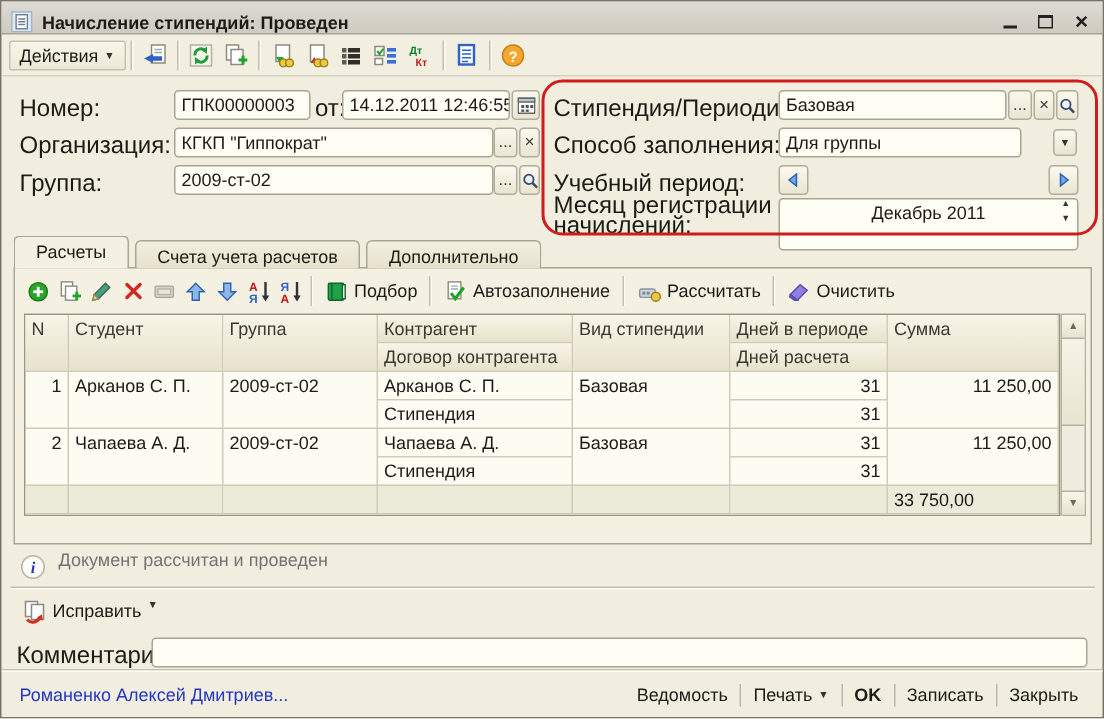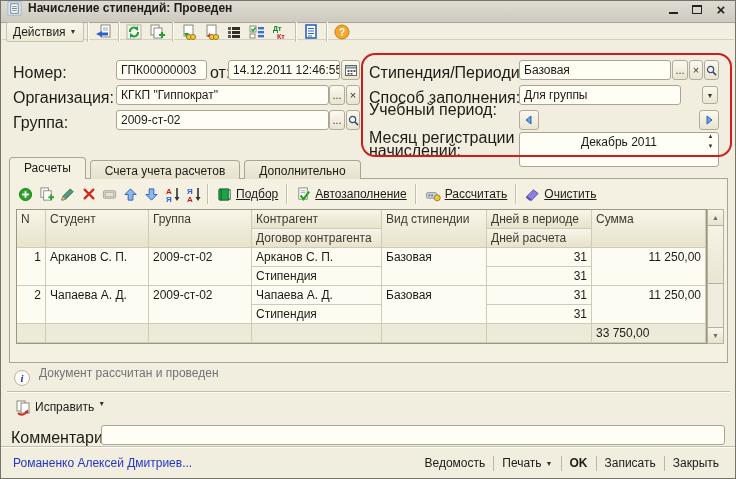--- a/index.html
+++ b/index.html
@@ -1,29 +1,29 @@
 <!DOCTYPE html>
 <html><head>
 <meta charset="utf-8">
 <style>
   * { margin:0; padding:0; box-sizing:border-box; }
   html,body { width:736px; height:479px; background:#fff; }
   body { font-family:"Liberation Sans","DejaVu Sans",sans-serif; font-size:12px; color:#1c1c16; }
   .window { position:relative; width:736px; height:479px; border:1px solid #75746a; background:#f1eee0; overflow:hidden; }
 
   
-  .titlebar { position:absolute; top:0; left:0; right:0; height:22px; background:linear-gradient(#dedbd3,#cecabf); border-bottom:1px solid #a8a496; display:flex; align-items:flex-start; padding:0 6px; }
+  .titlebar { position:absolute; top:0; left:0; right:0; height:22px; background:linear-gradient(#dedbd3,#cecabf); border-bottom:1px solid #a8a496; display:flex; align-items:flex-end; padding:0 6px; }
   .titlebar .title { font-weight:bold; margin-left:6px; flex:1; }
   .wbtn { display:flex; align-items:center; justify-content:center; width:16px; height:16px; margin-left:8px; color:#222; font-weight:bold; cursor:default; }
   .wbtn.min span { display:block; width:9px; border-bottom:2px solid #222; margin-top:8px; }
   .wbtn.max span { display:block; width:10px; height:9px; border:1px solid #222; border-top-width:2px; }
   .wbtn.close { font-size:15px; }
 
   
-  .toolbar { position:absolute; top:23px; left:1px; right:1px; height:16px; background:#f2efe1; border-bottom:1px solid #d5d1c1; display:flex; align-items:center; padding:0 4px; }
+  .toolbar { position:absolute; top:23px; left:1px; right:1px; height:27px; background:#f2efe1; border-bottom:1px solid #d5d1c1; display:flex; align-items:center; padding:0 4px; }
   .tsep { width:2px; height:20px; border-left:1px solid #c5c1af; border-right:1px solid #fbfaf3; margin:0 3px; }
   .ib { width:23px; height:22px; display:flex; align-items:center; justify-content:center; border:1px solid transparent; border-radius:2px; }
   .txtbtn { display:flex; align-items:center; gap:4px; padding:2px 6px; border:1px solid #c6c2b0; border-radius:2px; background:linear-gradient(#f9f6ea,#ece8d6); }
   .caret { font-size:7px; color:#333; line-height:7px; }
 
   
   .lbl { position:absolute; font-size:16px; white-space:nowrap; }
   .fld { position:absolute; height:20px; background:#fffef4; border:1px solid #a9a594; border-radius:3px; padding:2px 4px; overflow:hidden; white-space:nowrap; line-height:14px; }
   .sq { position:absolute; height:20px; display:flex; align-items:center; justify-content:center; background:linear-gradient(#fbf9ee,#e9e5d2); border:1px solid #b0ac98; border-radius:3px; font-size:11px; color:#333; line-height:10px; }
   .bluetext { color:#2437c2; }
@@ -31,21 +31,21 @@
 
   
   .tabs { position:absolute; left:8px; top:156px; height:22px; display:flex; z-index:3; }
   .tab { border:1px solid #a9a591; border-bottom:none; border-radius:4px 4px 0 0; padding:3px 14px 0 14px; margin-right:4px; background:linear-gradient(#f3efe0,#e5e1cc); height:19px; margin-top:3px; }
   .tab.active { background:#f4f1e3; height:22px; margin-top:0; z-index:4; }
 
   
   .panel { position:absolute; left:8px; top:177px; width:719px; height:185px; border:1px solid #a9a591; background:#f4f1e3; }
   .ttb { position:absolute; left:5px; top:3px; height:24px; display:flex; align-items:center; }
   .ttb .ib { width:21px; height:21px; }
-  .ttb .txtbtn { border-color:transparent; background:none; padding:2px 4px;text-decoration:underline; }
+  .ttb .txtbtn { border-color:transparent; background:none; padding:2px 4px; }
 
   
   .tbl { position:absolute; left:6px; top:30px; width:691px; border:1px solid #9b967f; display:grid; grid-template-columns:29px 103px 103px 130px 105px 105px 114px; grid-auto-rows:19px; background:#fdfcf2; font-size:12px; line-height:14px; }
   .c { border-right:1px solid #cfcbb7; border-bottom:1px solid #cfcbb7; padding:2px 4px; overflow:hidden; white-space:nowrap; }
   .h { background:linear-gradient(#f8f5e8,#e7e2cb); color:#3c3a30; }
   .sp2 { grid-row:span 2; }
   .num { text-align:right; }
   .tot { background:#ecead9; }
   .sbar { position:absolute; left:697px; top:30px; width:17px; height:135px; border:1px solid #b5b19e; background:#f0ede0; }
   .sbtn { position:absolute; left:0; width:15px; height:16px; background:linear-gradient(#f9f6ea,#e7e3d0); border-bottom:1px solid #b5b19e; display:flex; align-items:center; justify-content:center; font-size:7px; color:#6f6b5c; }
@@ -223,21 +223,21 @@
       <line x1="7.6" y1="7.6" x2="11" y2="11" stroke="#3b4a6b" stroke-width="1.8"></line>
     </svg>
   </span>
 
   <span class="lbl" style="left:368px;top:88px;">Способ заполнения:</span>
   <span class="fld" style="left:518px;top:84px;width:162px;padding-right:20px;">Для группы</span>
   <span class="sq" style="left:701px;top:85px;width:16px;height:18px;">
     <span class="caret">▼</span>
   </span>
 
-  <span class="lbl" style="left:368px;top:100px;">Учебный период:</span>
+  <span class="lbl" style="left:368px;top:113px;">Учебный период:</span>
   <span class="sq" style="left:518px;top:109px;width:20px;">
     <svg width="10" height="10" viewBox="0 0 10 10">
       <polygon points="7,1 2,5 7,9" fill="#6fa7e8" stroke="#2b5fae"></polygon>
     </svg>
   </span>
   <span class="sq" style="left:698px;top:109px;width:20px;">
     <svg width="10" height="10" viewBox="0 0 10 10">
       <polygon points="3,1 8,5 3,9" fill="#6fa7e8" stroke="#2b5fae"></polygon>
     </svg>
   </span>

